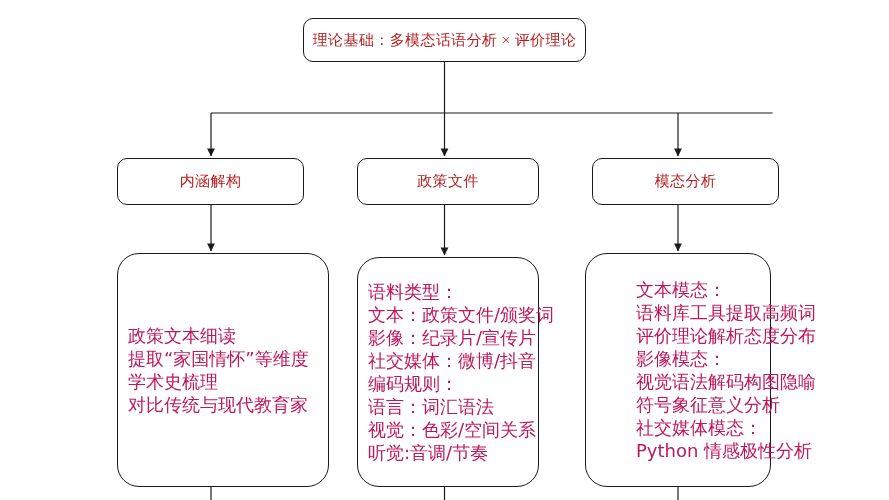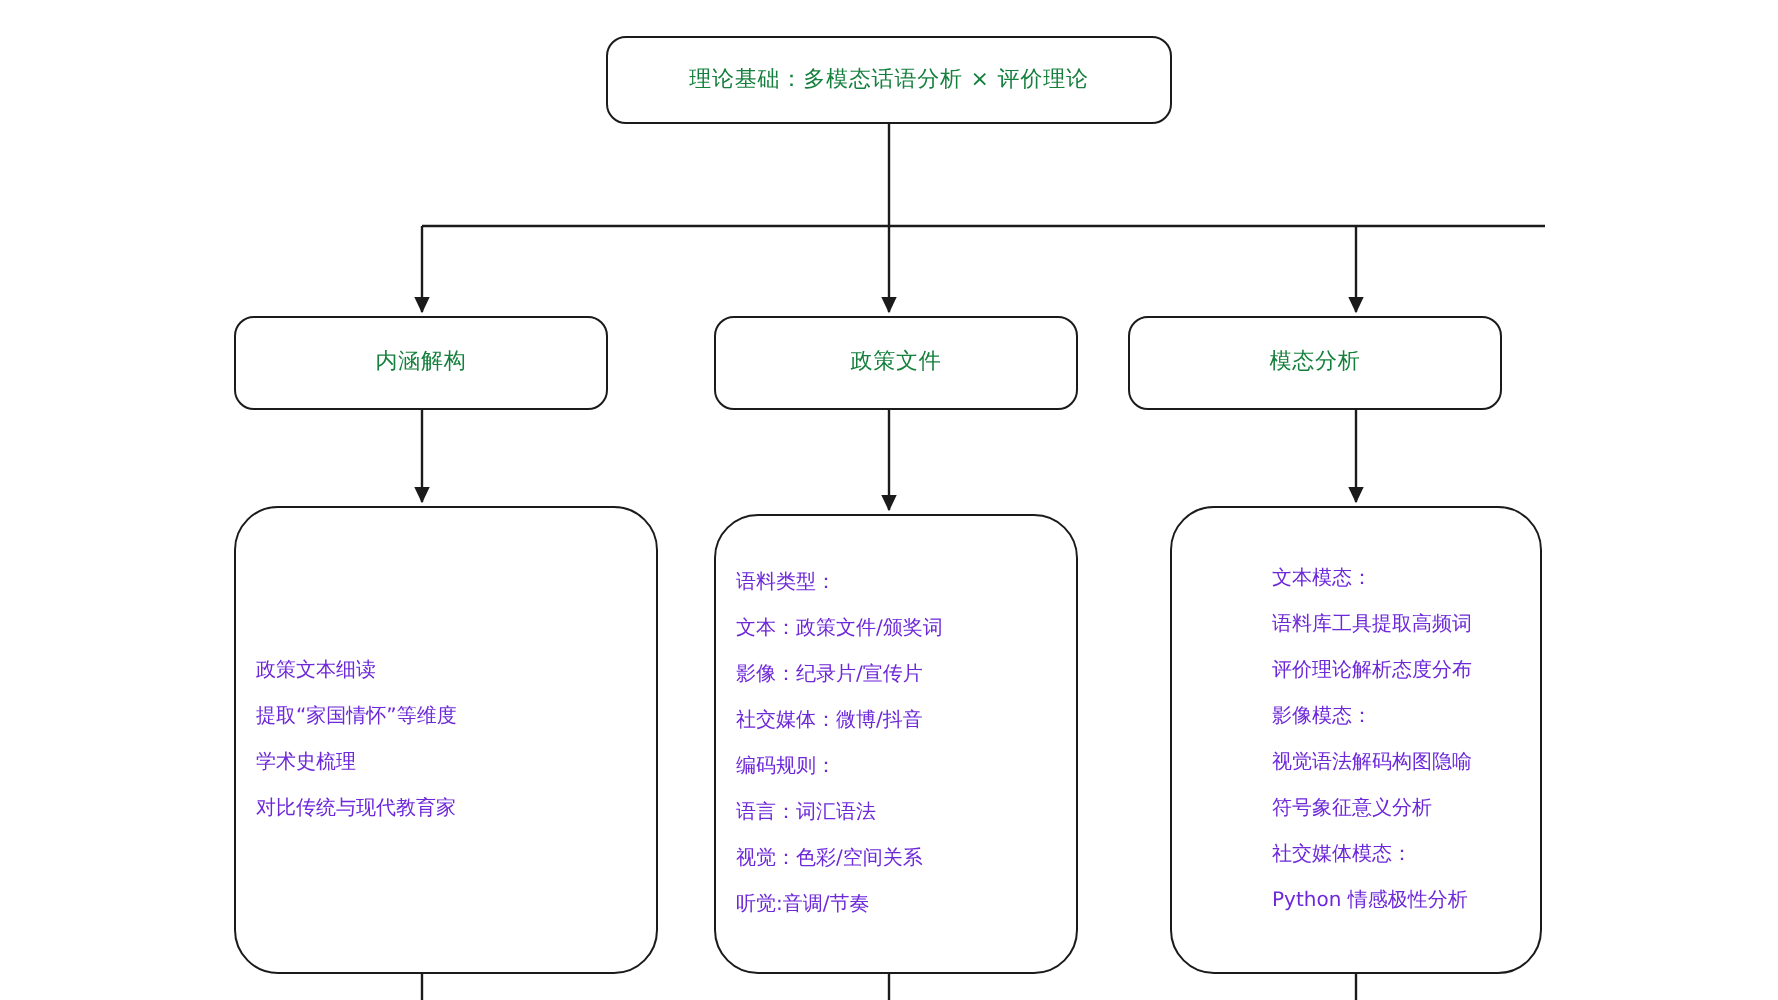--- a/index.html
+++ b/index.html
@@ -39,38 +39,39 @@
     display: flex;
     align-items: center;
     justify-content: center;
   }
   .node.detail {
     border-radius: 22px;
     align-items: center;
     justify-content: flex-start;
   }
   .node-label {
-    font-size: 11px;
+    font-size: 15px;
     line-height: 1.35;
     letter-spacing: 0.4px;
     white-space: nowrap;
-    color: #15803d;
+    color: #b91c1c;
+    font-family: Liberation Serif, serif;
   }
   .detail-text {
-    font-size: 10px;
+    font-size: 18px;
     line-height: 23px;
     padding-left: 10px;
-    color: #6d28d9;
+    color: #be185d;
     white-space: pre;
   }
   
   #node-root   { left: 303px; top: 18px;  width: 283px; height: 44px; }
   #node-b1     { left: 117px; top: 158px; width: 187px; height: 47px; }
   #node-b2     { left: 357px; top: 158px; width: 182px; height: 47px; }
-  #node-b3     { left: 564px; top: 158px; width: 187px; height: 47px; }
+  #node-b3     { left: 592px; top: 158px; width: 187px; height: 47px; }
   #node-d1     { left: 117px; top: 253px; width: 212px; height: 234px; }
   #node-d2     { left: 357px; top: 257px; width: 182px; height: 230px; }
   #node-d3     { left: 585px; top: 253px; width: 186px; height: 234px; padding-left: 40px; }
 </style>
 </head>
 <body>
 
 <div id="diagram-canvas">
 
   <svg class="edge-layer" width="889" height="500" viewBox="0 0 889 500" xmlns="http://www.w3.org/2000/svg">

